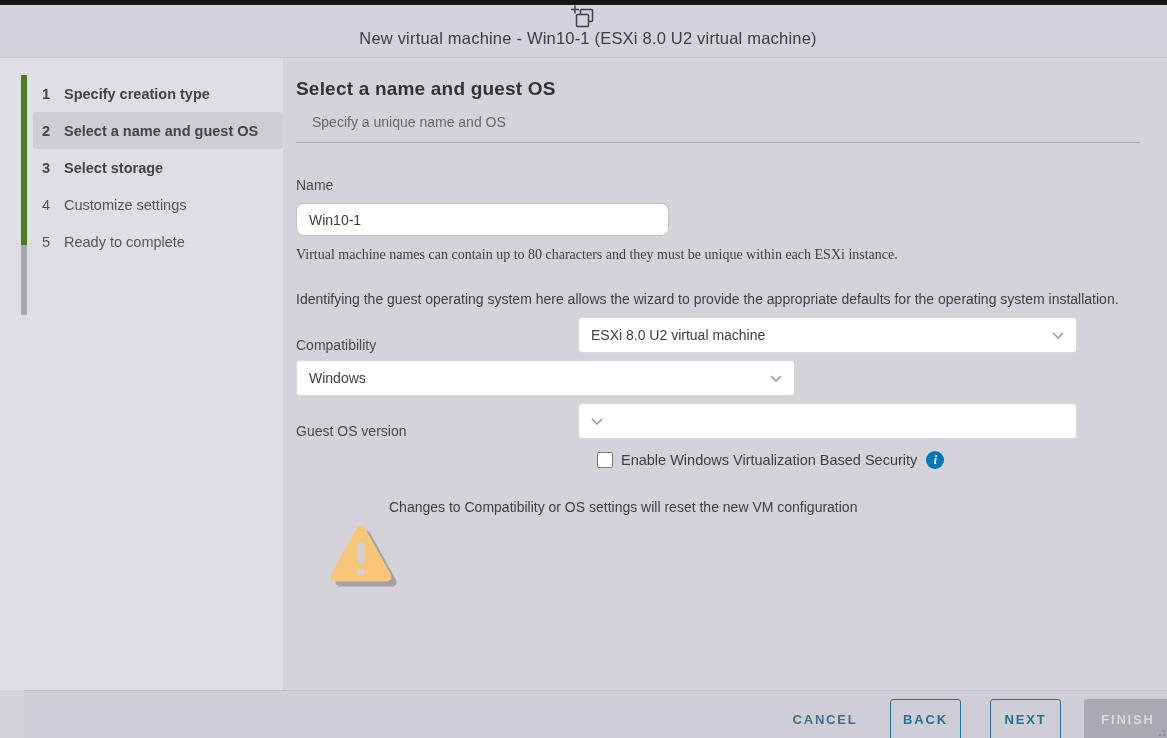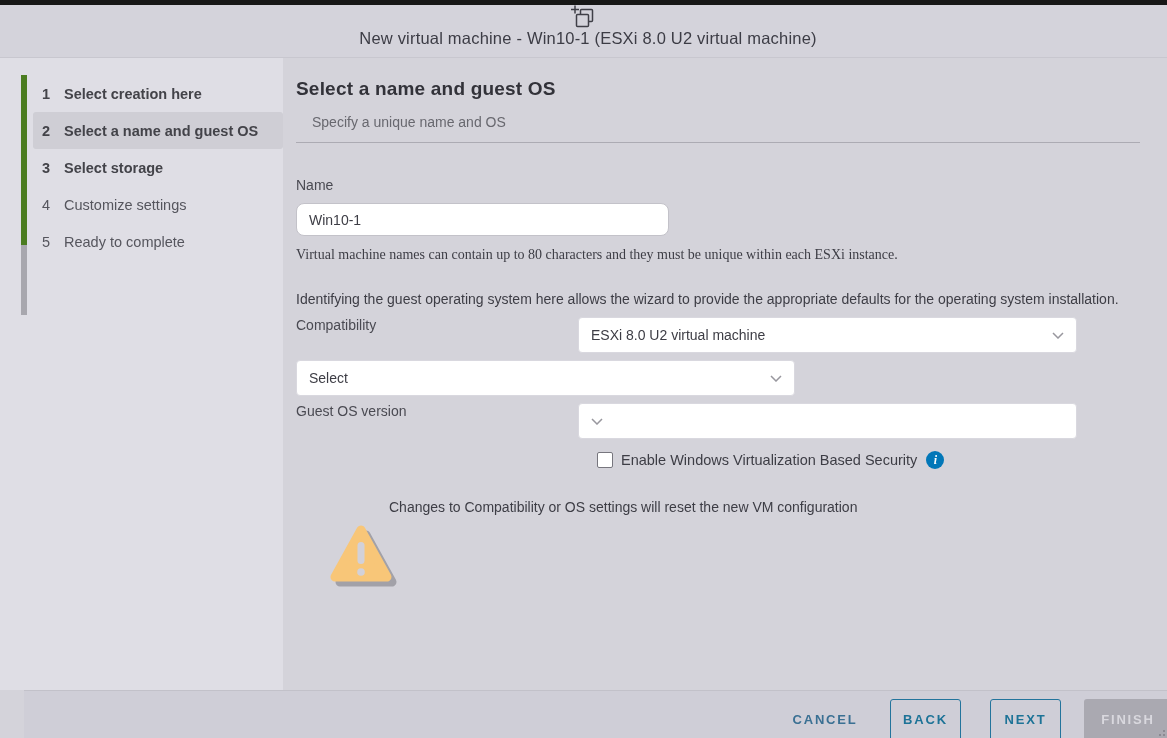--- a/index.html
+++ b/index.html
@@ -42,21 +42,21 @@
   .subtitle { margin-top: 14px; font-size: 14px; color: #68686f; margin-left: 16px; }
   .rule { margin-top: 12px; border: none; border-top: 1px solid #acabb3; }
   .name-label { margin-top: 34px; font-size: 14px; color: #4a4a52; }
   .name-input {
     margin-top: 10px; width: 373px; height: 33px; background: #fff;
     border: 1px solid #c3c2c9; border-radius: 8px; padding: 0 12px;
     font-size: 14px; color: #3d3d45; font-family: inherit; outline: none; display: block;
   }
   .help-text { margin-top: 11px; font-size: 14px; color: #3d3d45; font-family: Liberation Serif, serif; }
   .os-paragraph { margin-top: 26px; font-size: 14px; line-height: 21px; max-width: 830px; color: #3d3d45; }
-  .field-row { display: flex; align-items: flex-start; margin-top: 7px; }
+  .field-row { display: flex; align-items: flex-end; margin-top: 7px; }
   .field-row:first-of-type { margin-top: 6px; }
   .field-label { width: 282px; font-size: 14px; color: #4a4a52; flex: 0 0 auto; }
   .select-box {
     width: 499px; height: 36px; background: #fff; border: 1px solid #d9d8df;
     border-radius: 4px; display: flex; align-items: center; padding: 0 12px;
     font-size: 14px; color: #3d3d45; cursor: pointer;
   }
   .select-box .sel-value { flex: 1 1 auto; }
   .chev { flex: 0 0 auto; display: block; }
   .vbs-row { margin-top: 12px; margin-left: 301px; display: flex; align-items: center; }
@@ -111,21 +111,21 @@
   <span class="title">New virtual machine - Win10-1 (ESXi 8.0 U2 virtual machine)</span>
 </div>
 
 <div class="content">
   <div class="sidebar">
     <div class="progress-track">
       <div class="progress-fill"></div>
     </div>
     <div class="step emph">
       <span class="num">1</span>
-      <span>Select creation here</span>
+      <span>Specify creation type</span>
     </div>
     <div class="step emph active">
       <span class="num">2</span>
       <span>Select a name and guest OS</span>
     </div>
     <div class="step emph">
       <span class="num">3</span>
       <span>Select storage</span>
     </div>
     <div class="step">
@@ -154,21 +154,21 @@
       <div class="select-box">
         <span class="sel-value">ESXi 8.0 U2 virtual machine</span>
         <svg class="chev" width="12" height="7" viewBox="0 0 12 7">
             <polyline points="1,1 6,6 11,1" fill="none" stroke="#98979e" stroke-width="1.5"></polyline>
           </svg>
       </div>
     </div>
 
     <div class="field-row">
       <div class="select-box">
-        <span class="sel-value">Select</span>
+        <span class="sel-value">Windows</span>
         <svg class="chev" width="12" height="7" viewBox="0 0 12 7">
             <polyline points="1,1 6,6 11,1" fill="none" stroke="#98979e" stroke-width="1.5"></polyline>
           </svg>
       </div>
     </div>
 
     <div class="field-row">
       <div class="field-label">Guest OS version</div>
       <div class="select-box">
         <svg class="chev" width="12" height="7" viewBox="0 0 12 7">

